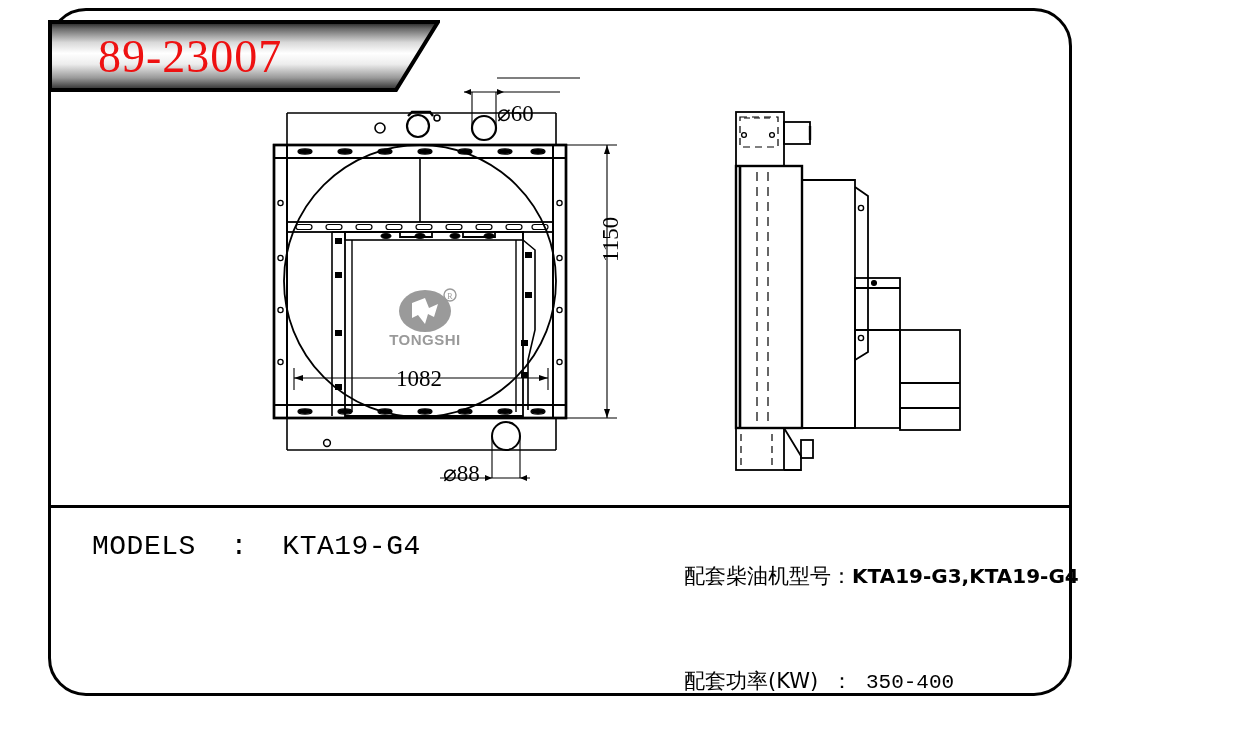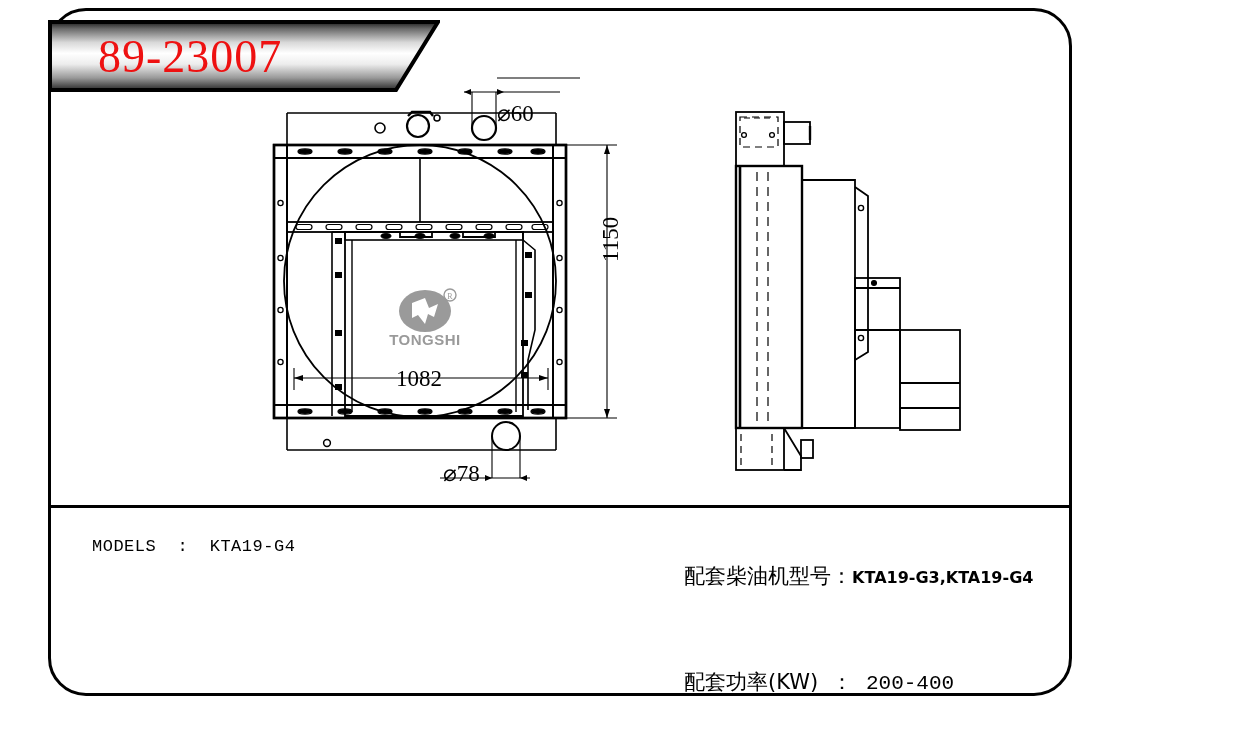--- a/index.html
+++ b/index.html
@@ -95,37 +95,37 @@
     width: 500px;
   }
   #panel-right {
     position: absolute;
     left: 644px;
     top: 524px;
     width: 420px;
   }
   .spec-line {
     font-family: "Liberation Mono", monospace;
-    font-size: 17px;
+    font-size: 28px;
     color: #000;
     white-space: pre;
     line-height: 34px;
     letter-spacing: 0.5px;
   }
   .spec-line-cn {
     font-family: "DejaVu Sans", sans-serif;
     font-size: 21px;
     color: #000;
     white-space: pre;
     line-height: 35px;
   }
   .spec-line-cn .val-bold {
     font-family: "DejaVu Sans", sans-serif;
     font-weight: bold;
-    font-size: 16px;
+    font-size: 20px;
   }
   .spec-line-cn .val {
     font-family: "Liberation Mono", monospace;
     font-size: 21px;
   }
   .dim-label {
     position: absolute;
     font-family: "Liberation Serif", serif;
     font-size: 23px;
     color: #000;
@@ -354,31 +354,31 @@
     <svg viewBox="0 0 106 66" xmlns="http://www.w3.org/2000/svg">
       <ellipse cx="53" cy="24" rx="26" ry="21" fill="#9a9a9a"></ellipse>
       <path d="M 40 16 L 53 11 L 57 21 L 66 17 L 62 30 L 56 27 L 53 37 L 46 28 L 40 31 Z" fill="#ffffff"></path>
       <circle cx="78" cy="8" r="6" fill="none" stroke="#9a9a9a" stroke-width="1.4"></circle>
       <text x="78" y="11.5" font-family="'Liberation Serif', serif" font-size="8" fill="#9a9a9a" text-anchor="middle">R</text>
       <text x="53" y="58" font-family="'Liberation Sans', sans-serif" font-size="15" font-weight="bold" fill="#9a9a9a" text-anchor="middle" letter-spacing="0.5">TONGSHI</text>
     </svg>
   </div>
 
   <div class="dim-label" id="dim-60">⌀60</div>
-  <div class="dim-label" id="dim-88">⌀78</div>
+  <div class="dim-label" id="dim-88">⌀88</div>
   <div class="dim-label" id="dim-1082">1082</div>
   <div class="dim-label" id="dim-1150">1150</div>
 
   <div id="panel-left">
     <div class="spec-line">MODELS  :  KTA19-G4</div>
   </div>
 
   <div id="panel-right">
     <div class="spec-line-cn">
       <span>配套柴油机型号：</span><span class="val-bold">KTA19-G3,KTA19-G4</span>
     </div>
     <div class="spec-line-cn">
-      <span>配套功率(KW)  ：  </span><span class="val">200-400</span>
+      <span>配套功率(KW)  ：  </span><span class="val">350-400</span>
     </div>
 
   </div>
 
 </div>
 
 </body></html>

